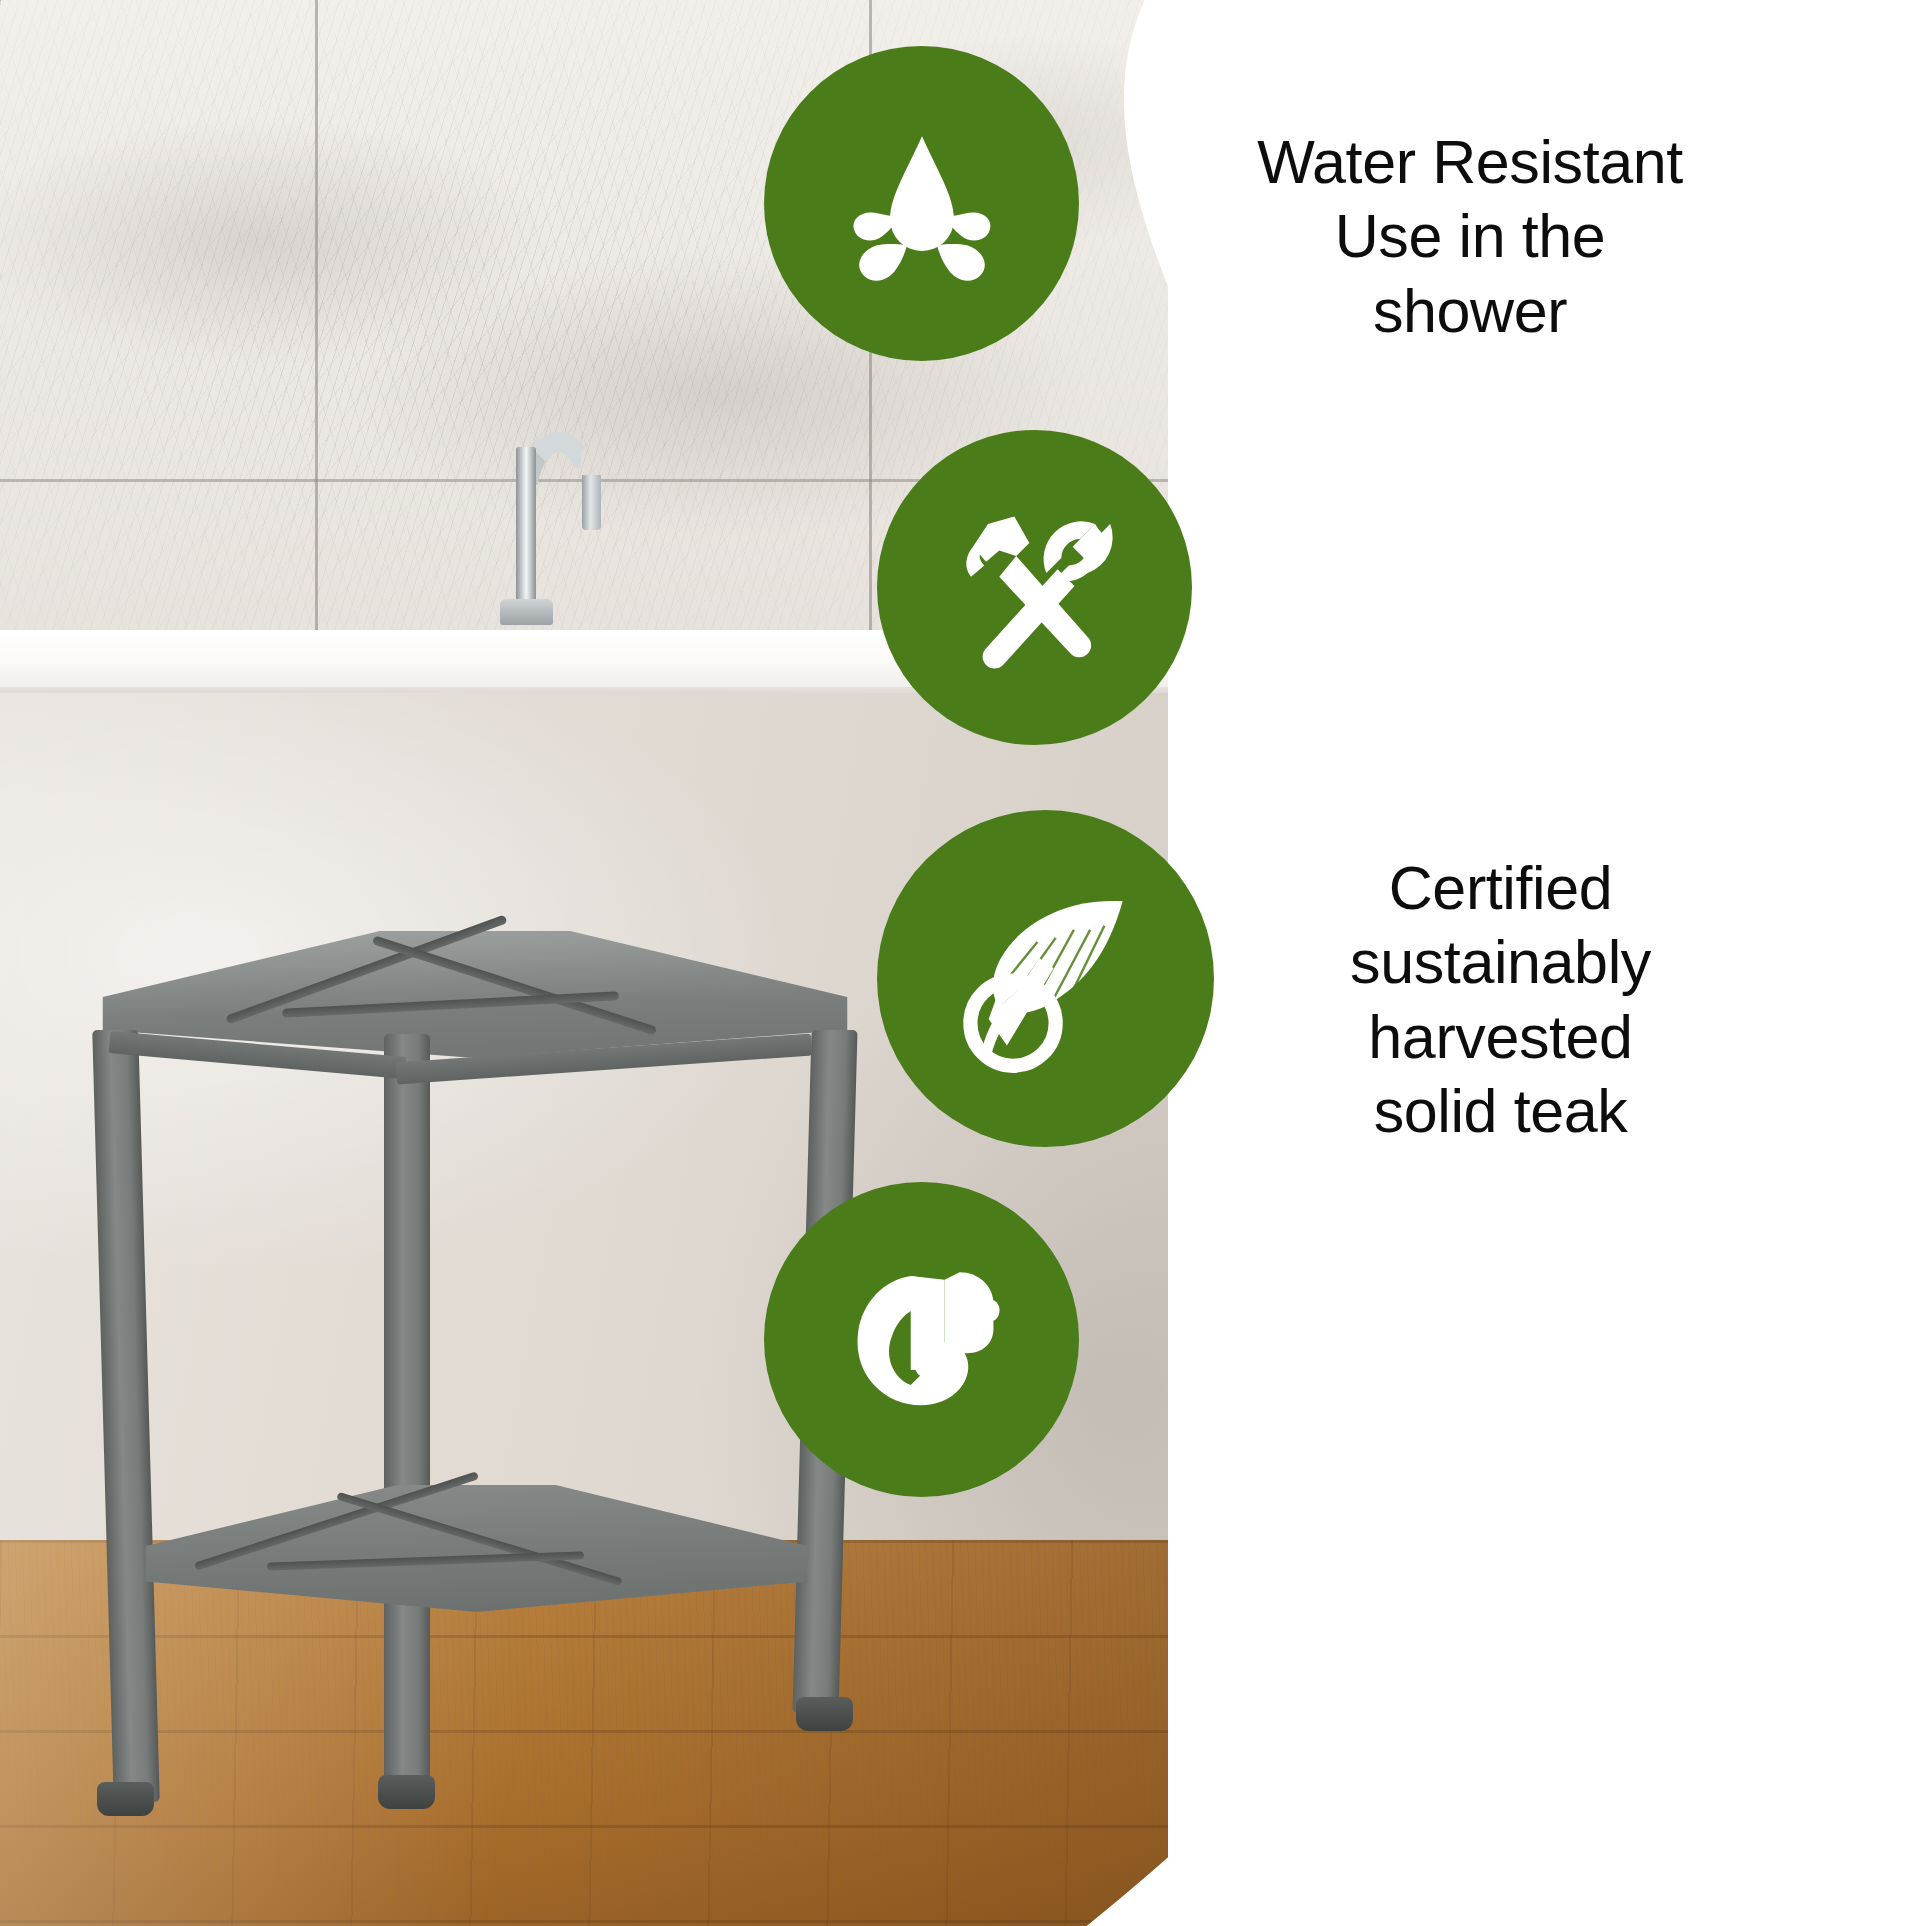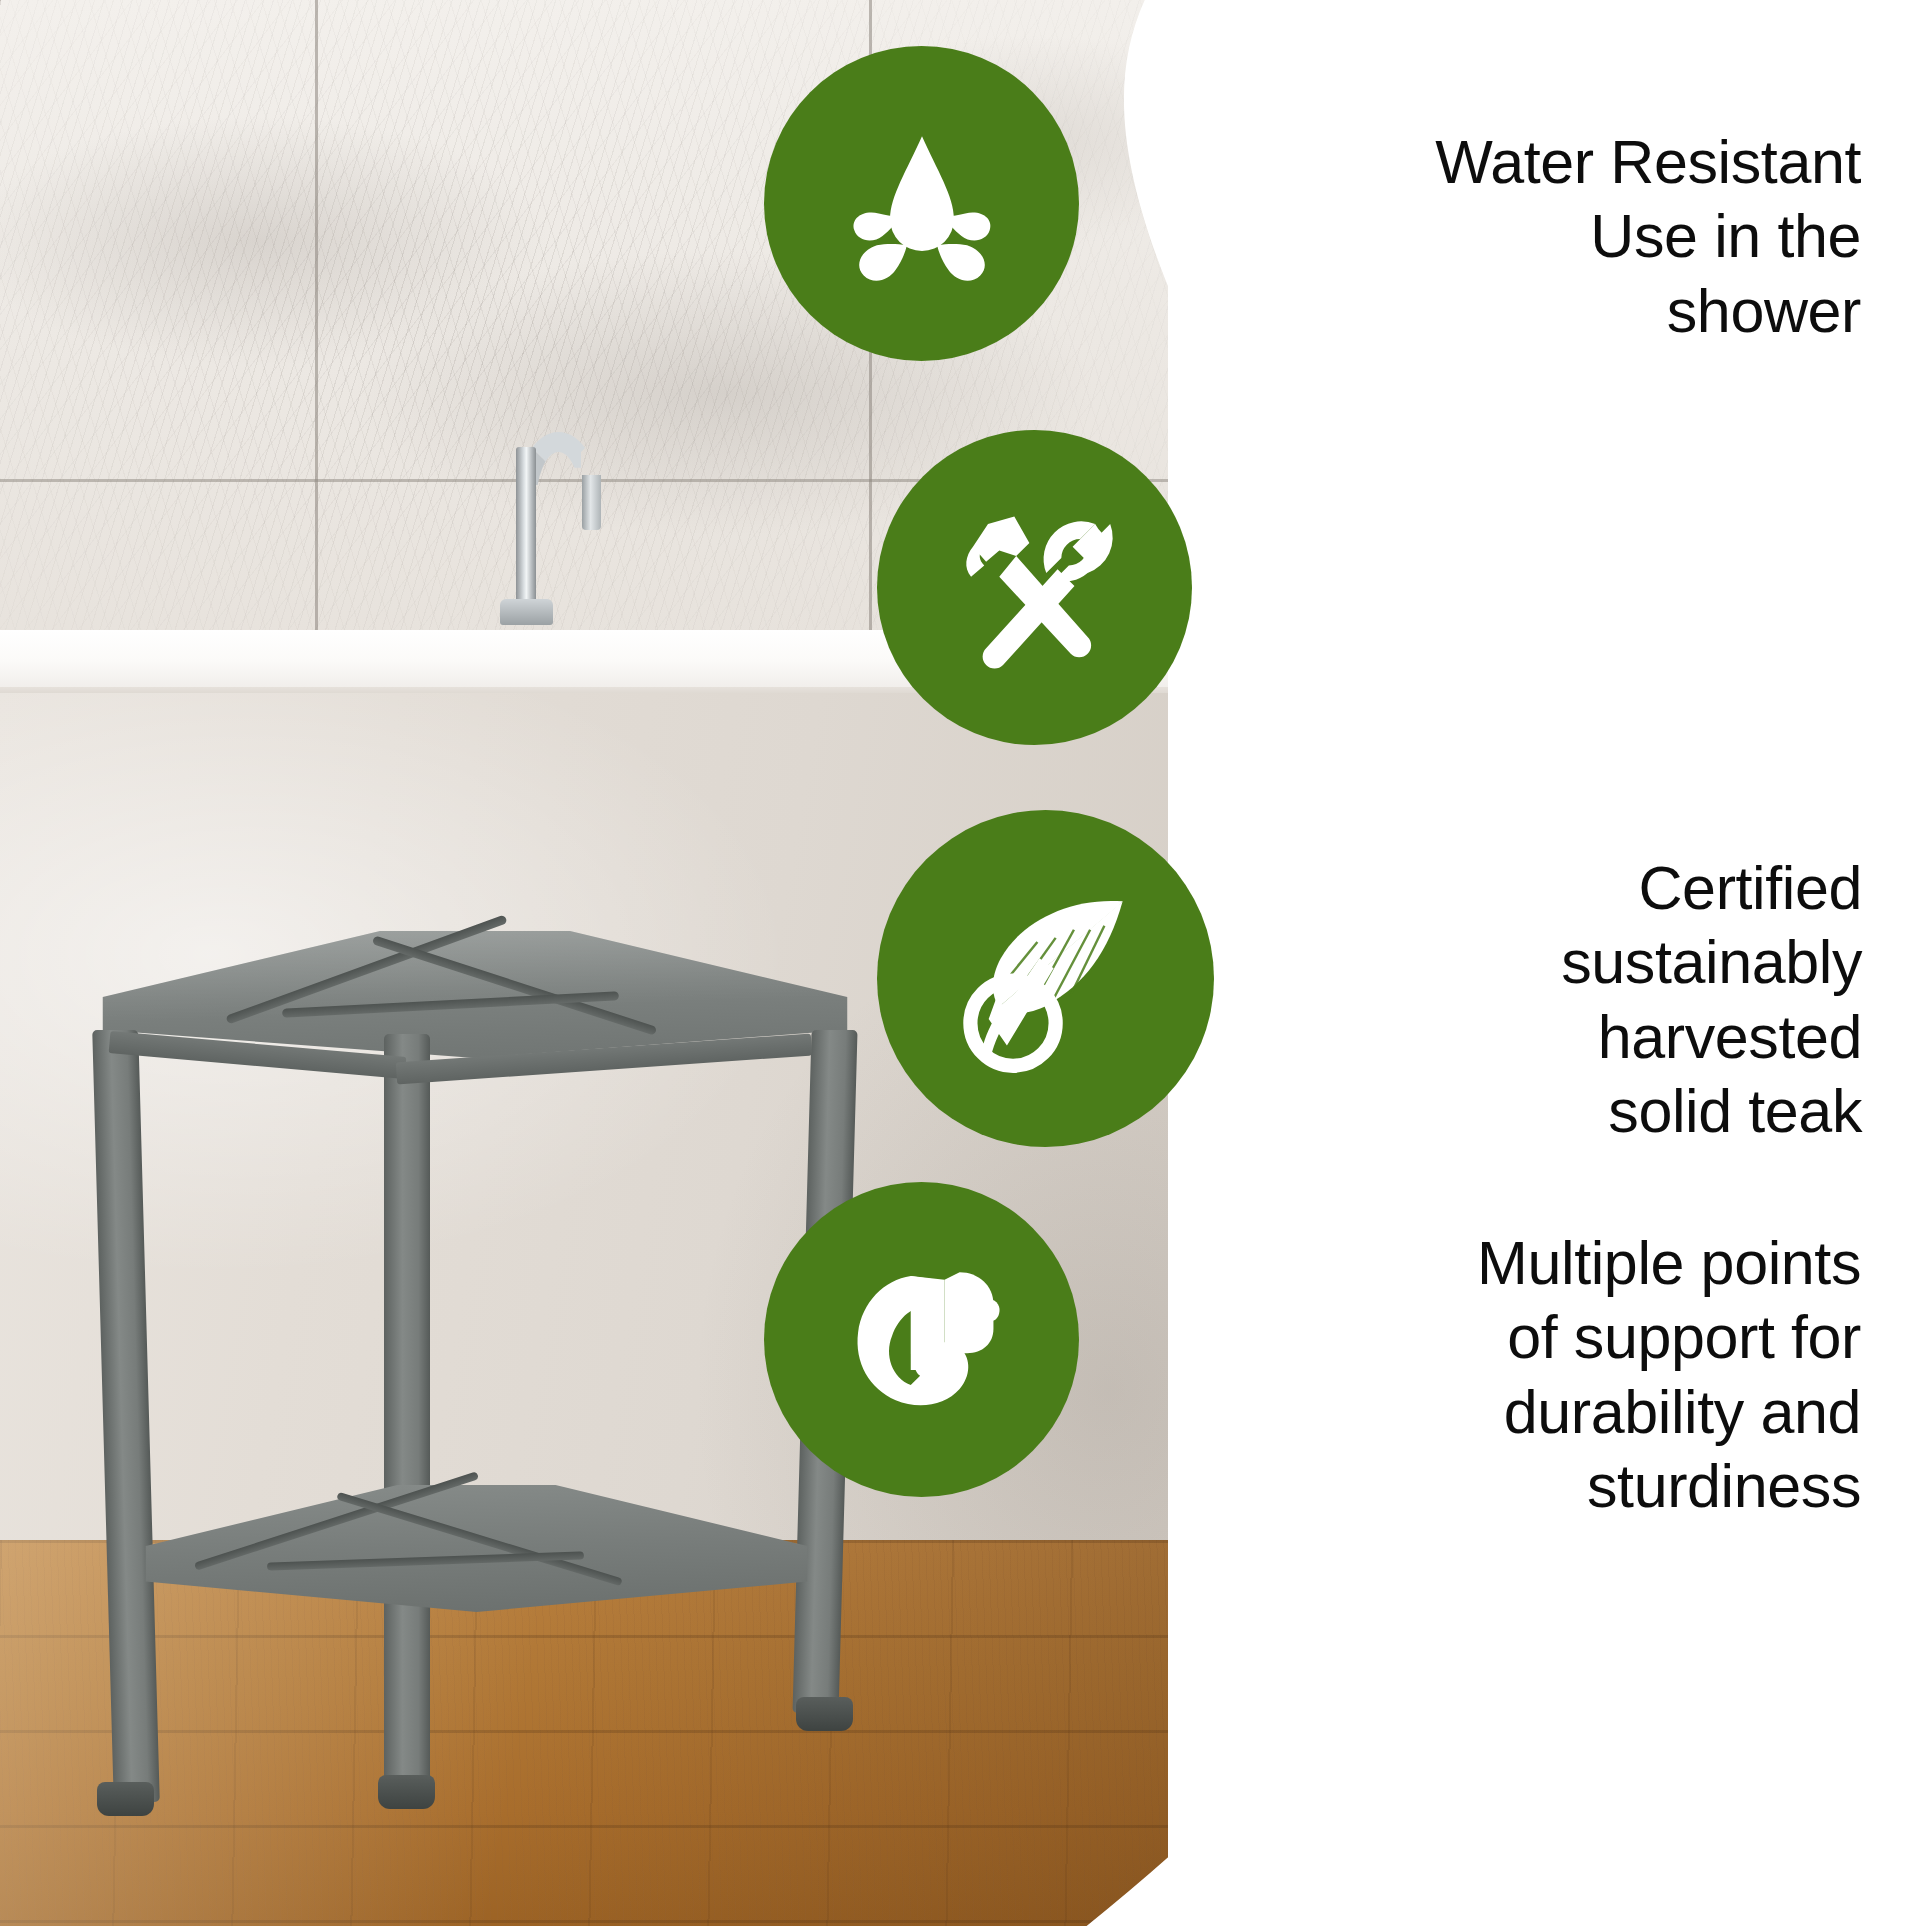--- a/index.html
+++ b/index.html
@@ -105,21 +105,21 @@
 
   
   #panel { position:absolute; right:0; top:0; width:1307px; height:1927px; }
   #panel svg { display:block; width:100%; height:100%; }
 
   
   #features { position:absolute; left:0; top:0; width:1927px; height:1927px; }
   .circle { position:absolute; border-radius:50%; background:#4a7d19;
     display:flex; align-items:center; justify-content:center; }
   .circle svg { display:block; }
-  .ftext { position:absolute; text-align:right; color:#0d0d0d;
+  .ftext { position:absolute; text-align:center; color:#0d0d0d;
     font-family:"Liberation Sans", sans-serif; font-weight:400;
     font-size:61px; line-height:1.22; letter-spacing:-0.4px; white-space:pre-line; }
 
   
   #f1-circle { left:764px;  top:46px;   width:315px; height:315px; }
   #f1-text   { left:1079px; top:125px;  width:782px; }
 
   #f2-circle { left:877px;  top:430px;  width:315px; height:315px; }
   #f2-text   { left:1139px; top:580px;  width:723px; }
 
@@ -264,20 +264,16 @@
           <path d="M62 18 L62 57 C 62 62 58 66 52 66 L44 66 L44 16 Z"></path>
 
           <path d="M44 16 C 30 18 18 30 16 46 C 14 62 22 76 36 82
                    C 48 87 62 85 70 76 C 76 69 76 60 71 55
                    C 66 50 56 50 50 55 C 45 59 45 66 49 69
                    L 44 74 C 34 70 30 58 34 48 C 38 36 48 30 58 32
                    L 58 18 Z"></path>
         </g>
       </svg>
     </div>
-    <div id="f4-text" class="ftext">Multiple points
-of support for
-durability and
-sturdiness</div>
 
   </div>
 </div>
 
 
 </body></html>

